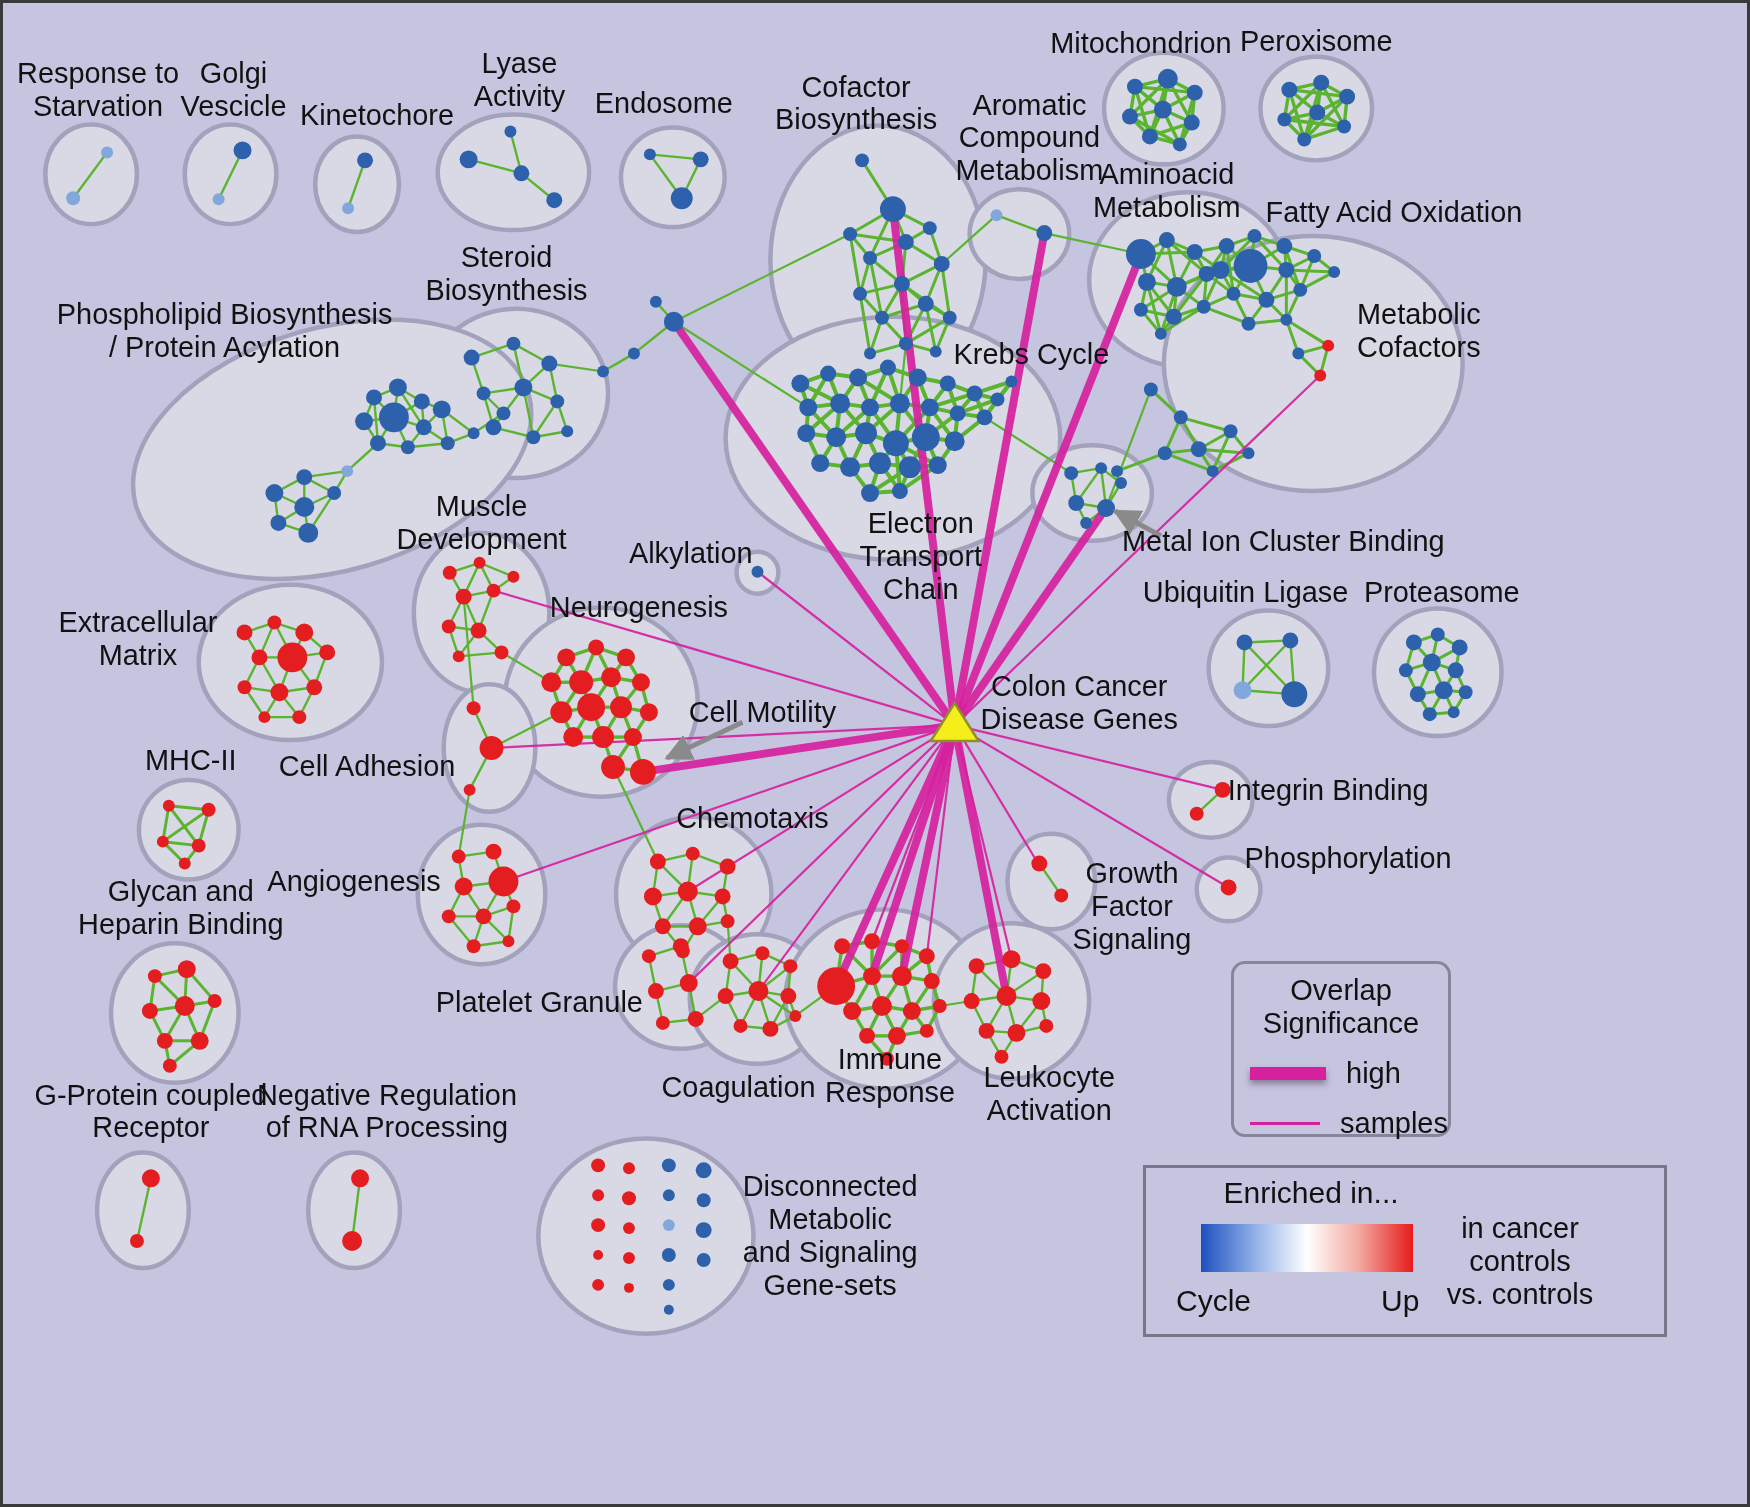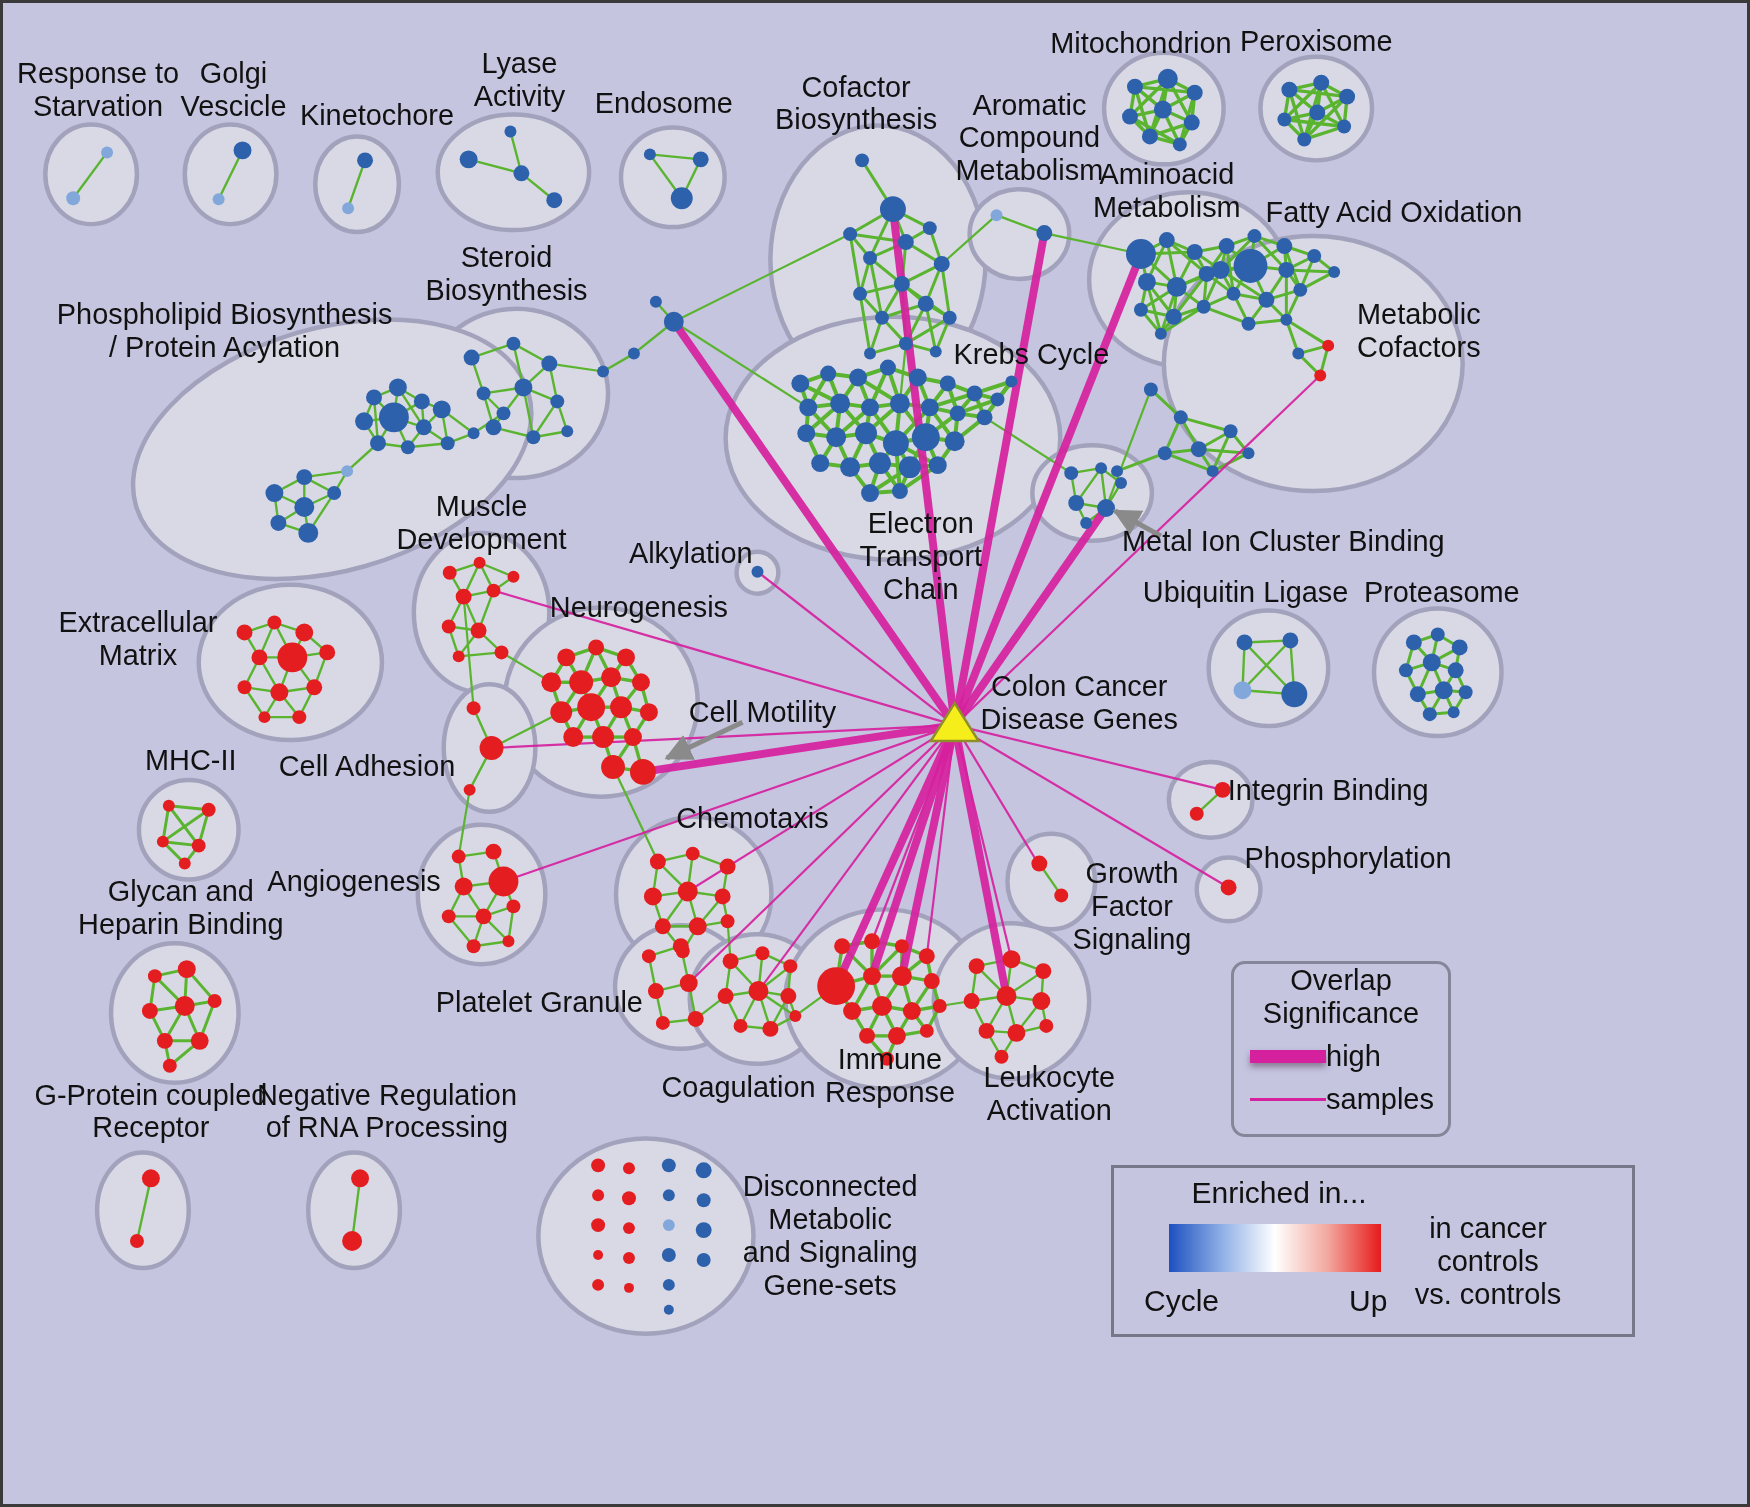--- a/index.html
+++ b/index.html
@@ -11,26 +11,26 @@
     box-sizing:border-box;
     font-family:"Liberation Sans", sans-serif;
     overflow:hidden;
   }
   svg#net-svg{position:absolute;left:0;top:0;width:100%;height:100%;}
   svg text{font-family:"Liberation Sans", sans-serif;fill:#111;}
   .legend-sig{
     position:absolute;left:1228px;top:958px;width:220px;height:176px;
     border:3px solid #86869a;border-radius:14px;box-sizing:border-box;
   }
-  .legend-sig-title{text-align:center;font-size:29px;line-height:33px;color:#111;}
-  .sig-row{display:flex;align-items:center;gap:0;padding-left:16px;margin-top:10px;font-size:29px;color:#111;}
+  .legend-sig-title{text-align:center;font-size:29px;line-height:33px;padding-top:10px;color:#111;}
+  .sig-row{display:flex;align-items:center;gap:20px;padding-left:16px;margin-top:17px;font-size:29px;color:#111;}
   .sig-swatch-high{width:76px;height:13px;background:#d6219e;box-shadow:0 4px 6px rgba(90,60,90,.55);}
   .sig-swatch-moderate{width:76px;height:3px;background:#d6219e;}
   .legend-enr{
-    position:absolute;left:1108px;top:1162px;width:524px;height:172px;
+    position:absolute;left:1140px;top:1162px;width:524px;height:172px;
     border:3px solid #77778a;box-sizing:border-box;
   }
   .enr-title{position:absolute;left:40px;top:8px;width:250px;text-align:center;font-size:30px;color:#111;}
   .enr-gradient{position:absolute;left:55px;top:56px;width:212px;height:48px;
     background:linear-gradient(to right,#1d50c0,#8fb0e6,#ffffff,#f2a79e,#e71b1b);}
   .enr-down{position:absolute;left:30px;top:116px;font-size:30px;color:#111;}
   .enr-up{position:absolute;left:235px;top:116px;font-size:30px;color:#111;}
   .enr-note{position:absolute;left:294px;top:44px;width:160px;text-align:center;font-size:29px;line-height:33px;color:#111;}
 </style>
 </head>

